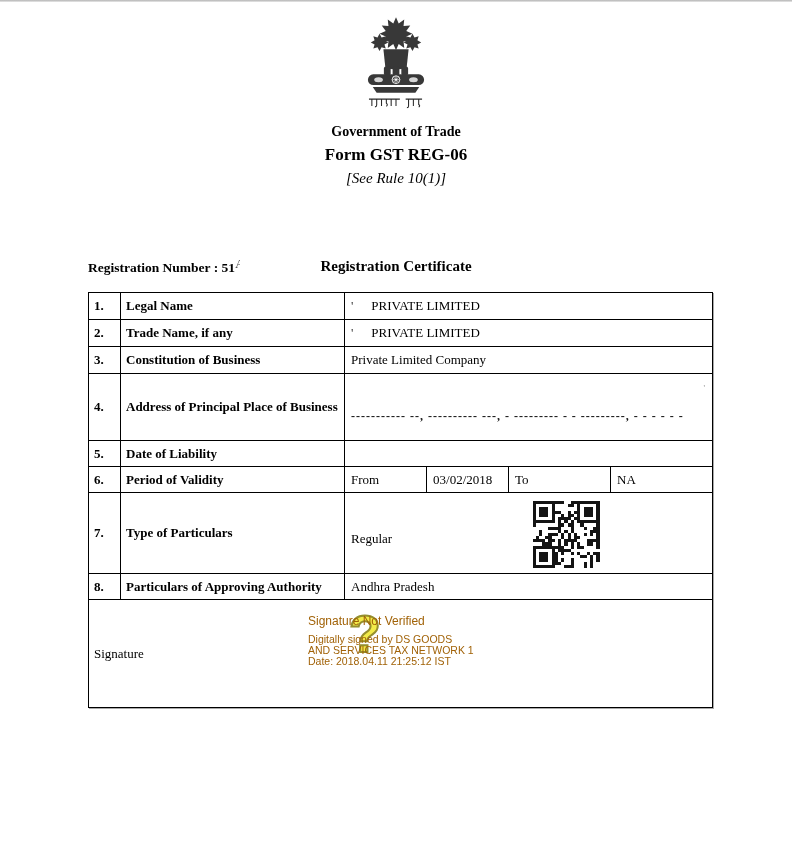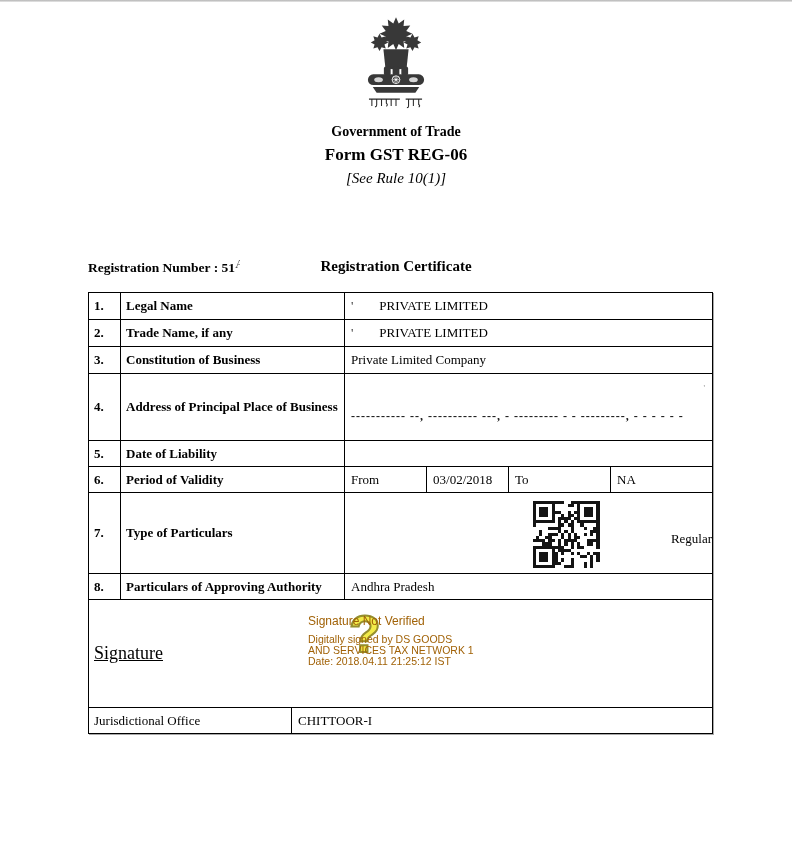--- a/index.html
+++ b/index.html
@@ -25,32 +25,32 @@
     box-shadow:1px 1px 0 0 #a9a9a9;}
   #doc-table td{border:1px solid #000;padding:0 0 0 5px;vertical-align:middle;
     overflow:hidden;}
   #doc-table td.num{font-weight:bold;}
   #doc-table td.lbl{font-weight:bold;}
   #doc-table td.val{padding-left:6px;}
   tr.h27{height:27px;} tr.h67{height:67px;} tr.h26{height:26px;}
   tr.h81{height:81px;} tr.h108{height:108px;}
   td.top{vertical-align:top;padding-top:4px;}
   .pfx{color:#333;}
-  .company-indent{margin-left:26px;}
+  .company-indent{margin-left:18px;}
   .addr-cell{position:relative;}
   .corner-mark{position:absolute;top:10px;right:7px;font-size:8px;color:#8a8a8a;}
   .redacted{padding-top:19px;font-weight:600;font-size:12px;letter-spacing:1px;
     color:#151515;filter:blur(0.4px);white-space:nowrap;}
   .qr-holder{position:absolute;left:184px;top:8px;width:74px;height:67px;}
   .qr-holder svg{width:100%;height:100%;}
-  .reg-cell{position:relative;vertical-align:top;text-align:right;}
+  .reg-cell{position:relative;vertical-align:top;}
   .reg-cell .reg-word{display:block;padding-top:11px;}
   
   td.sig-cell{position:relative;vertical-align:top;padding-top:4px;}
-  .sig-label{font-size:18px;text-decoration:underline;}
+  .sig-label{font-size:13px;}
   .stamp{position:absolute;left:219px;top:14px;z-index:2;
     font-family:Liberation Sans, sans-serif;color:#a16207;}
   .stamp .l1{font-size:12px;margin:0 0 6px 0;}
   .stamp .l{font-size:10.5px;line-height:11px;}
   .qmark{position:absolute;left:260px;top:8px;z-index:1;
     font-family:"Liberation Sans", sans-serif;font-weight:bold;font-size:52px;
     color:#f2eb49;-webkit-text-stroke:2px #958f2e;line-height:1;}
   
   td.plain-lbl{font-weight:normal;}
   .note-cell{font-size:13px;}
@@ -174,18 +174,14 @@
       <span class="qmark">?</span>
       <div class="stamp">
         <div class="l1">Signature Not Verified</div>
         <div class="l">Digitally signed by DS GOODS</div>
         <div class="l">AND SERVICES TAX NETWORK 1</div>
         <div class="l">Date: 2018.04.11 21:25:12 IST</div>
       </div>
     </td>
   </tr>
 
-  <tr class="h26">
-    <td class="plain-lbl" colspan="2">Jurisdictional Office</td>
-    <td class="val" colspan="5">CHITTOOR-I</td>
-  </tr>
 </tbody>
   </table>
 
 </body></html>

